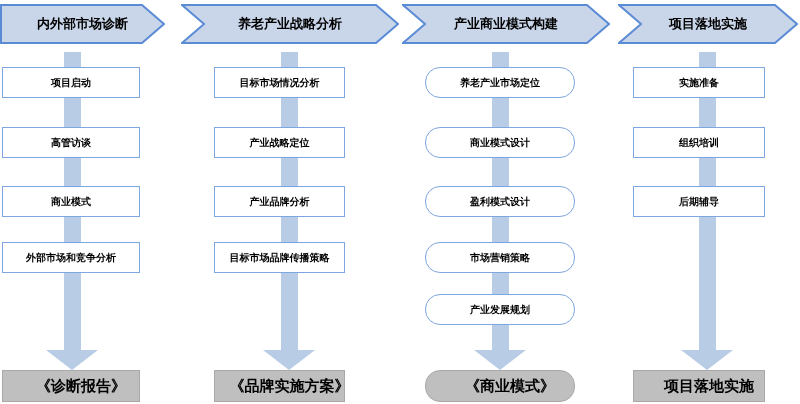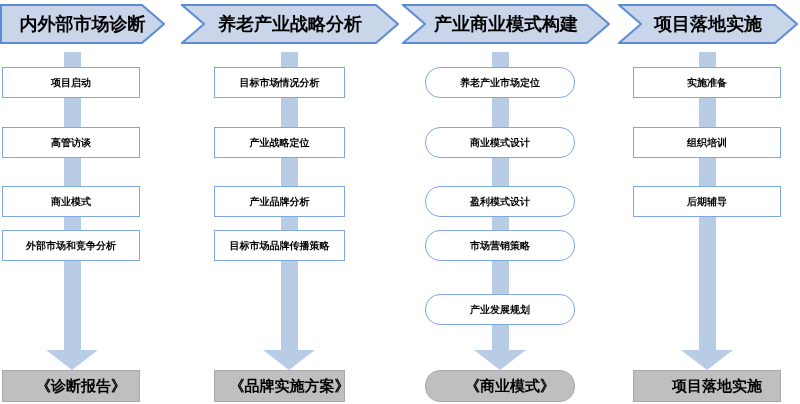--- a/index.html
+++ b/index.html
@@ -14,46 +14,46 @@
   html,body{margin:0;padding:0;background:#fff;}
   body{font-family:"Liberation Sans","DejaVu Sans",sans-serif;}
   .canvas{
     position:relative;width:800px;height:404px;background:#fff;overflow:hidden;
   }
   .hdr{position:absolute;top:4px;height:40px;}
   .hdr svg{position:absolute;left:0;top:0;display:block;}
   .hdr polygon{fill:var(--header-fill);stroke:var(--header-border);stroke-width:2;stroke-linejoin:miter;}
   .hdr .lbl{
     position:absolute;inset:0;display:flex;align-items:center;justify-content:center;
-    font-size:18px;font-weight:bold;color:var(--text);white-space:nowrap;
+    font-size:13px;font-weight:bold;color:var(--text);white-space:nowrap;
   }
   .stem{position:absolute;top:52px;height:298px;width:17px;background:var(--arrow);}
   .ahead{
     position:absolute;top:350px;width:0;height:0;
     border-left:26px solid transparent;border-right:26px solid transparent;
     border-top:20px solid var(--arrow);
   }
   .step{
     position:absolute;height:31px;background:#fff;border:1px solid var(--step-border);
     box-sizing:border-box;display:flex;align-items:center;justify-content:center;
     font-size:10px;font-weight:bold;color:var(--text);white-space:nowrap;
   }
   .deliv{
     position:absolute;top:370px;height:32px;background:var(--deliverable-fill);
     border:1px solid var(--deliverable-border);box-sizing:border-box;
     display:flex;align-items:center;justify-content:center;
     font-size:15px;font-weight:bold;color:var(--text);white-space:nowrap;padding-left:20px;
   }
   
-  .r1{top:67px}.r2{top:127px}.r3{top:186px}.r4{top:230px}.r5{top:294px}
+  .r1{top:67px}.r2{top:127px}.r3{top:186px}.r4{top:242px}.r5{top:294px}
   
   .c1 .step,.c1 .deliv{left:2px;width:138px;}
   .c2 .step,.c2 .deliv{left:214px;width:131px;}
   .c3 .step,.c3 .deliv{left:425px;width:150px;border-radius:15px;}
-  .c4 .step,.c4 .deliv{left:633px;width:148px;text-align:right;}
+  .c4 .step,.c4 .deliv{left:633px;width:132px;text-align:right;}
   .c1 .stem{left:64px}.c2 .stem{left:281px}.c3 .stem{left:492px}.c4 .stem{left:699px}
   .c1 .ahead{left:46px}.c2 .ahead{left:263px}.c3 .ahead{left:474px}.c4 .ahead{left:681px}
 </style>
 </head>
 <body>
 
 <div class="canvas">
 
   <div class="col c1">
     <div class="hdr" style="left:0;width:165px;">

